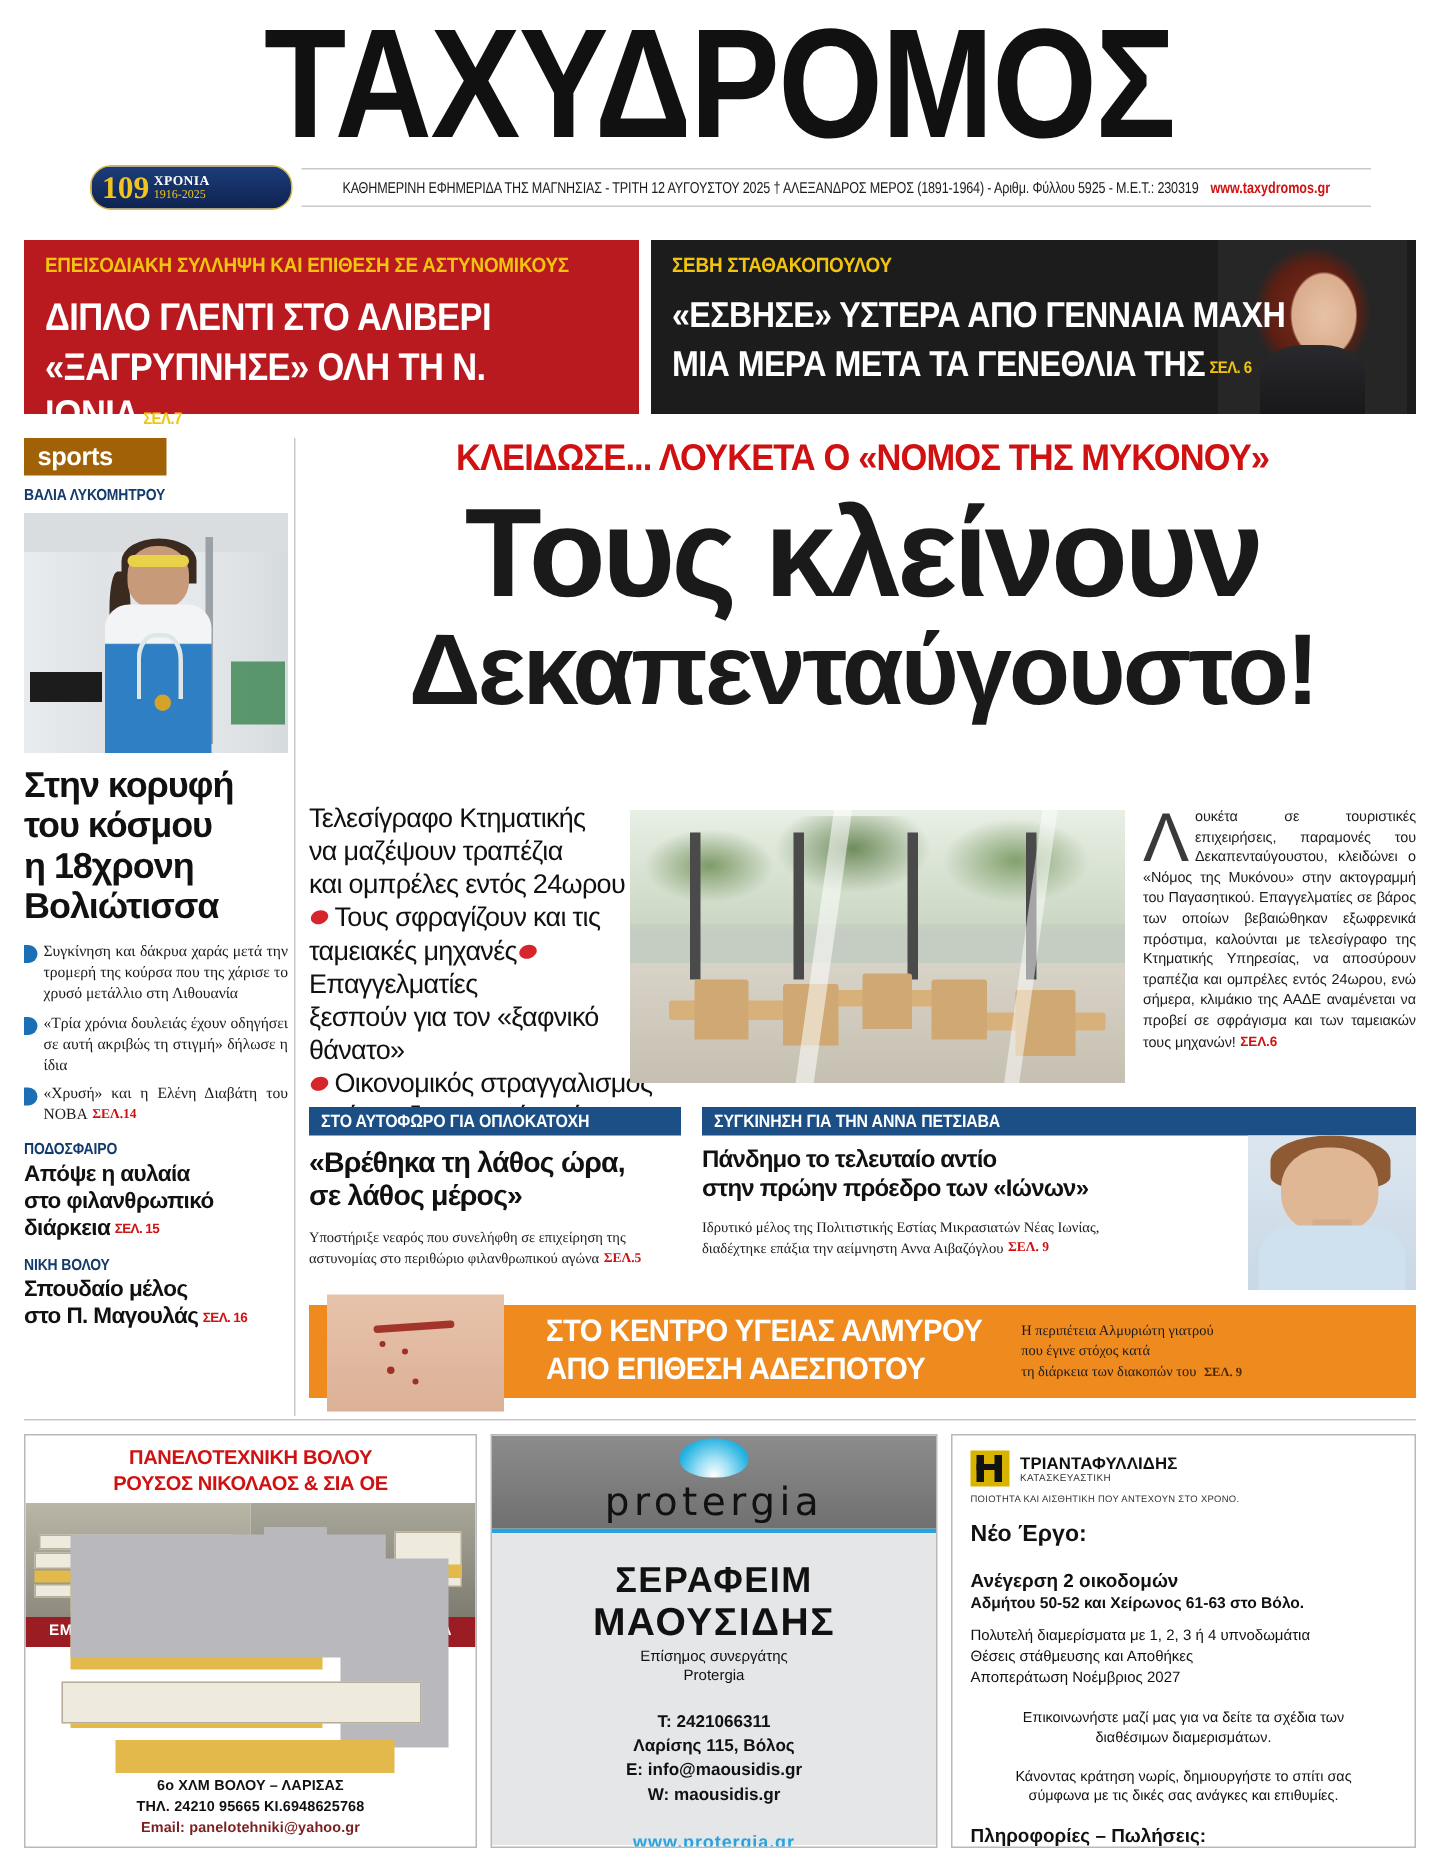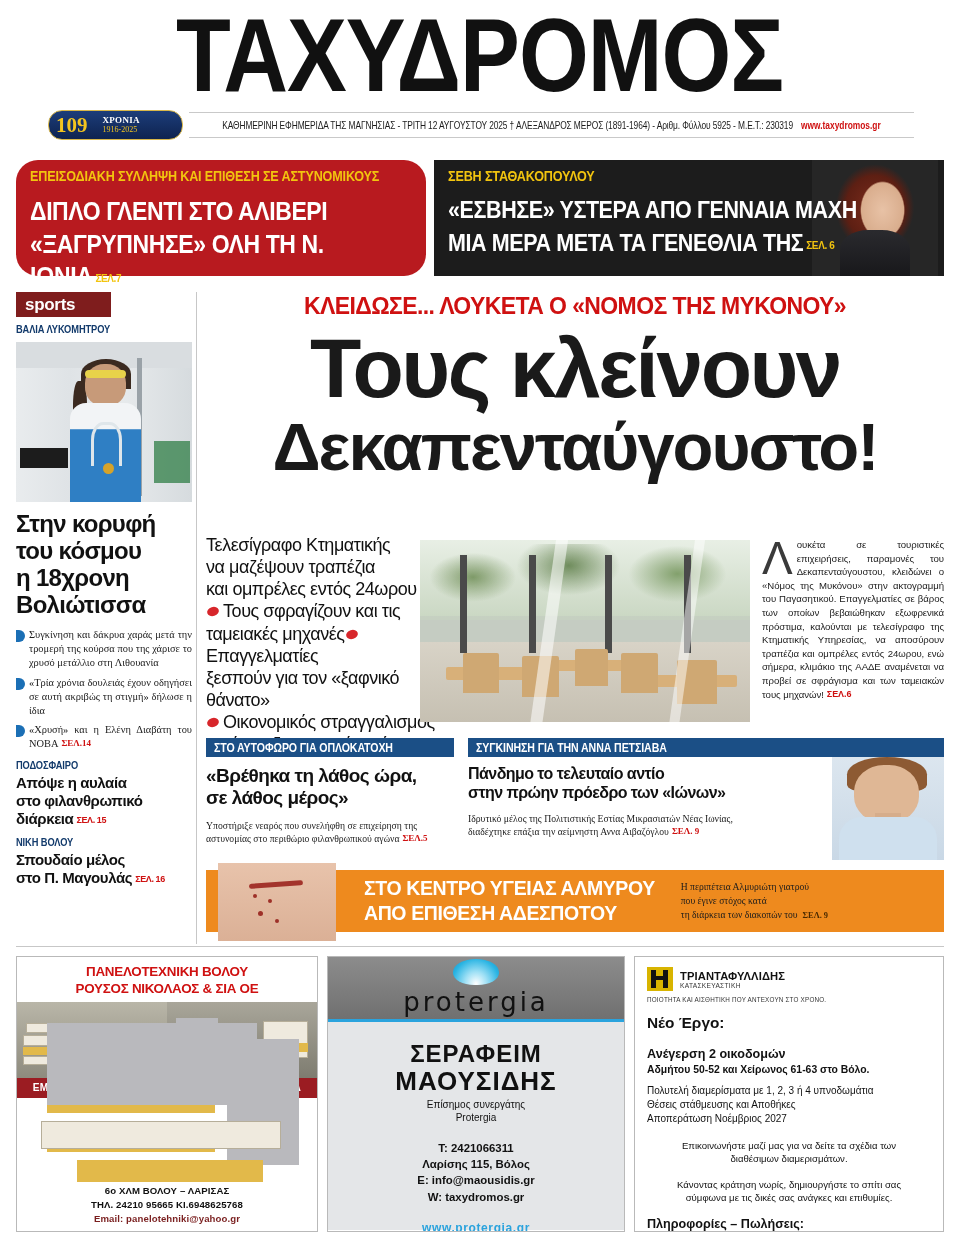--- a/index.html
+++ b/index.html
@@ -30,23 +30,24 @@
 
   .infobar {
     position: absolute; left: 48px; top: 110px; width: 866px; height: 30px;
     display: flex; align-items: center;
   }
   .anniv {
     width: 135px; height: 30px; flex: none;
     background: linear-gradient(#1c3d7a, #0e2350);
     border: 1.5px solid #d8b74a;
     border-radius: 14px;
-    display: flex; align-items: center; gap: 15px;
+    display: flex; align-items: center; gap: 3px;
     padding: 0 7px;
     position: relative;
+    margin-left: 12px;
   }
   .anniv-num {
     font-weight: bold; font-size: 21px; color: #f3c41f;
     font-family: "Liberation Serif", serif;
     line-height: 1;
   }
   .anniv-right { display: flex; flex-direction: column; line-height: 1.05; }
   .anniv-years { font-size: 9px; font-weight: bold; color: #ffffff; letter-spacing: .3px;
     font-family: "Liberation Serif", serif; }
   .anniv-range { font-size: 8px; color: #f3c41f; font-family: "Liberation Serif", serif; }
@@ -63,21 +64,21 @@
   }
   .infoline-url {
     font-size: 8.4px; color: #cf1111; font-weight: bold; white-space: nowrap;
     transform: scaleY(1.25); transform-origin: center;
   }
 
   
   .topbanners { position: absolute; left: 16px; top: 160px; width: 928px; height: 116px; display: flex; gap: 8px; }
 
   .banner-red {
-    width: 410px; background: #b81a1f; position: relative; padding: 10px 14px 0 14px; border-radius: 22px;
+    width: 410px; background: #b81a1f; position: relative; padding: 10px 14px 0 14px;
   }
   .banner-red .kicker {
     color: #f2c40f; font-weight: bold; font-size: 12.6px; letter-spacing: -.15px;
     transform: scaleY(1.1); transform-origin: left center;
   }
   .banner-red .l1, .banner-red .l2 {
     color: #ffffff; font-weight: bold; font-size: 23px; letter-spacing: -.4px; line-height: 1.22;
     transform: scaleY(1.12); transform-origin: left center;
   }
   .banner-red .l1 { margin-top: 13px; }
@@ -106,21 +107,21 @@
       linear-gradient(#262626, #262626);
   }
   .portrait-woman::after {
     content: ""; position: absolute; left: 22%; top: 62%; width: 56%; height: 40%;
     background: linear-gradient(#2a2a2e, #17171a); border-radius: 40% 40% 0 0;
   }
 
   
   .sports-col { position: absolute; left: 16px; top: 292px; width: 176px; height: 652px; }
   .sports-tab {
-    width: 95px; height: 25px; background: #7f1d1d; display: flex; align-items: center; padding-left: 9px;
+    width: 95px; height: 25px; background: #a16207; display: flex; align-items: center; padding-left: 9px;
   }
   .sports-tab span { color: #fff; font-weight: bold; font-size: 17px; letter-spacing: -.3px; }
   .sports-byline {
     margin-top: 8px; font-size: 9.3px; font-weight: bold; color: #123a6b; letter-spacing: -.1px;
     transform: scaleY(1.15); transform-origin: left center;
   }
   .sports-photo {
     margin-top: 7px; width: 176px; height: 160px; position: relative; overflow: hidden;
     background: linear-gradient(#dfe4e8, #cfd6db);
   }
@@ -572,21 +573,21 @@
         <div class="ms-l1">ΣΕΡΑΦΕΙΜ</div>
         <div class="ms-l2">ΜΑΟΥΣΙΔΗΣ</div>
         <div class="ms-sub">
           <div>Επίσημος συνεργάτης</div>
           <div>Protergia</div>
         </div>
         <div class="ms-contact">
           <div>T: 2421066311</div>
           <div>Λαρίσης 115, Βόλος</div>
           <div>E: info@maousidis.gr</div>
-          <div>W: taxydromos.gr</div>
+          <div>W: maousidis.gr</div>
         </div>
         <div class="ms-url">www.protergia.gr</div>
       </div>
     </div>
 
     <div class="ad ad3">
       <div class="ad3-inner">
         <div class="t-logo-row">
           <div class="t-logo">
               <i></i>

